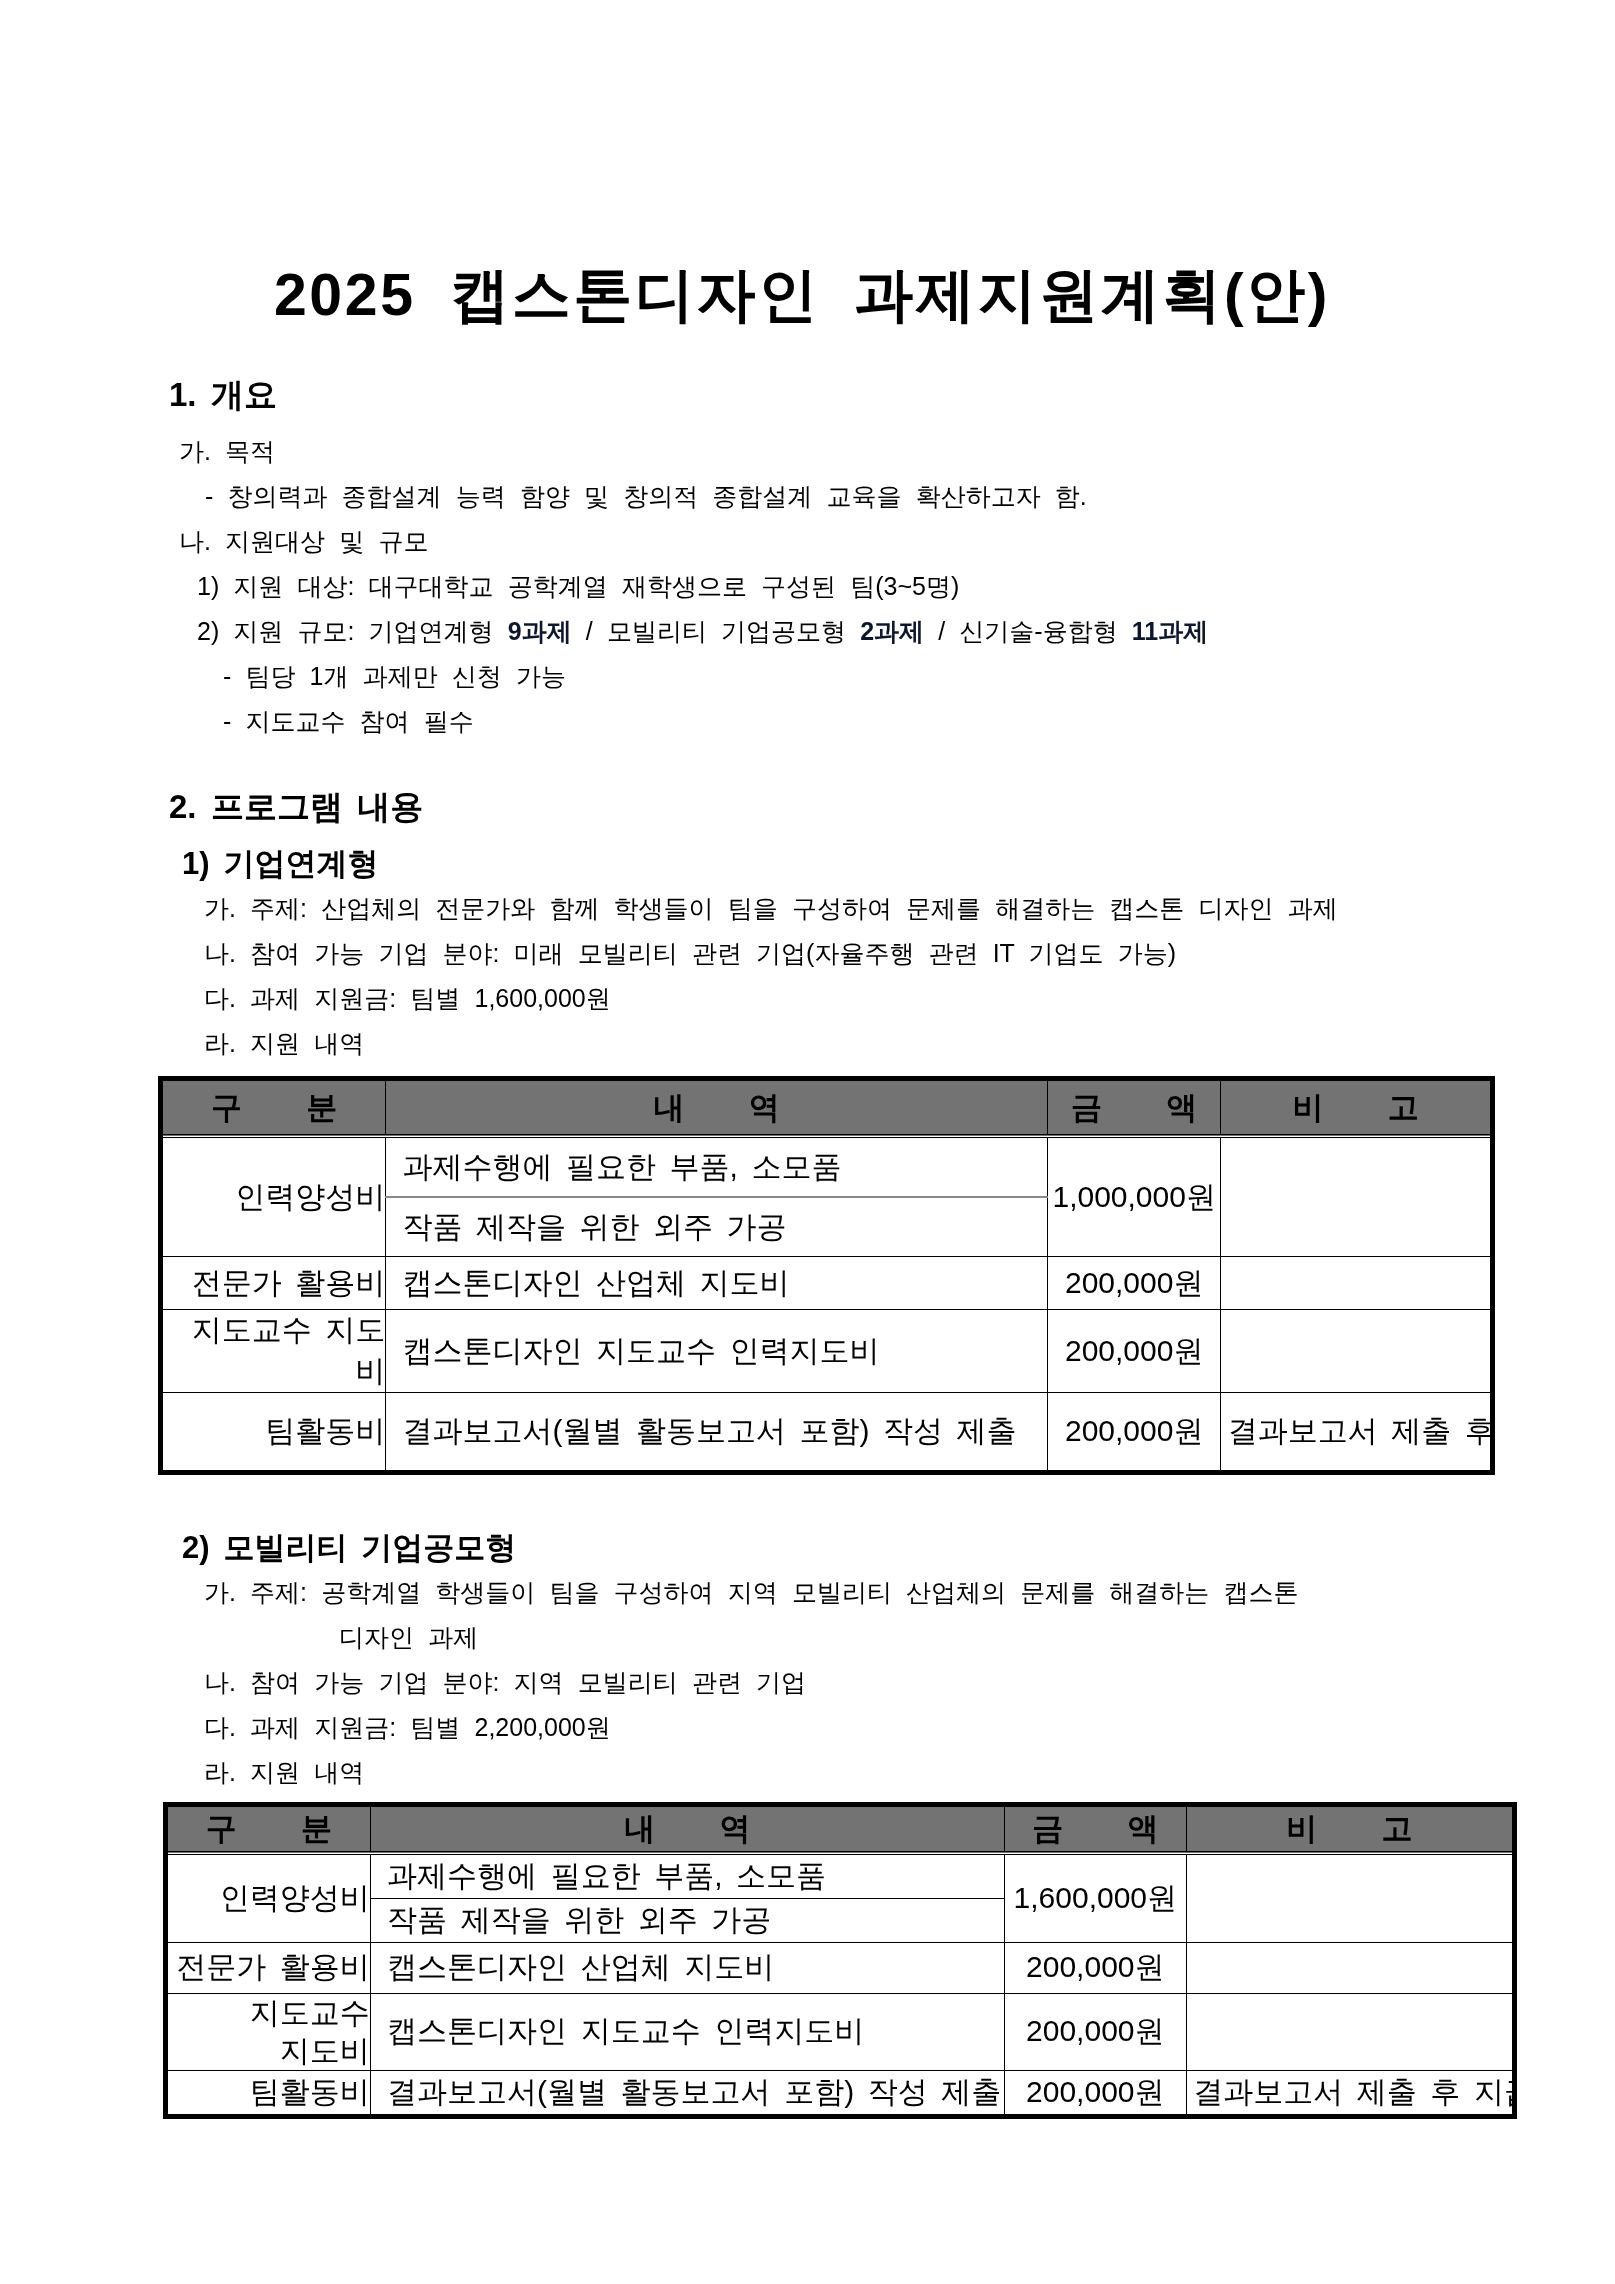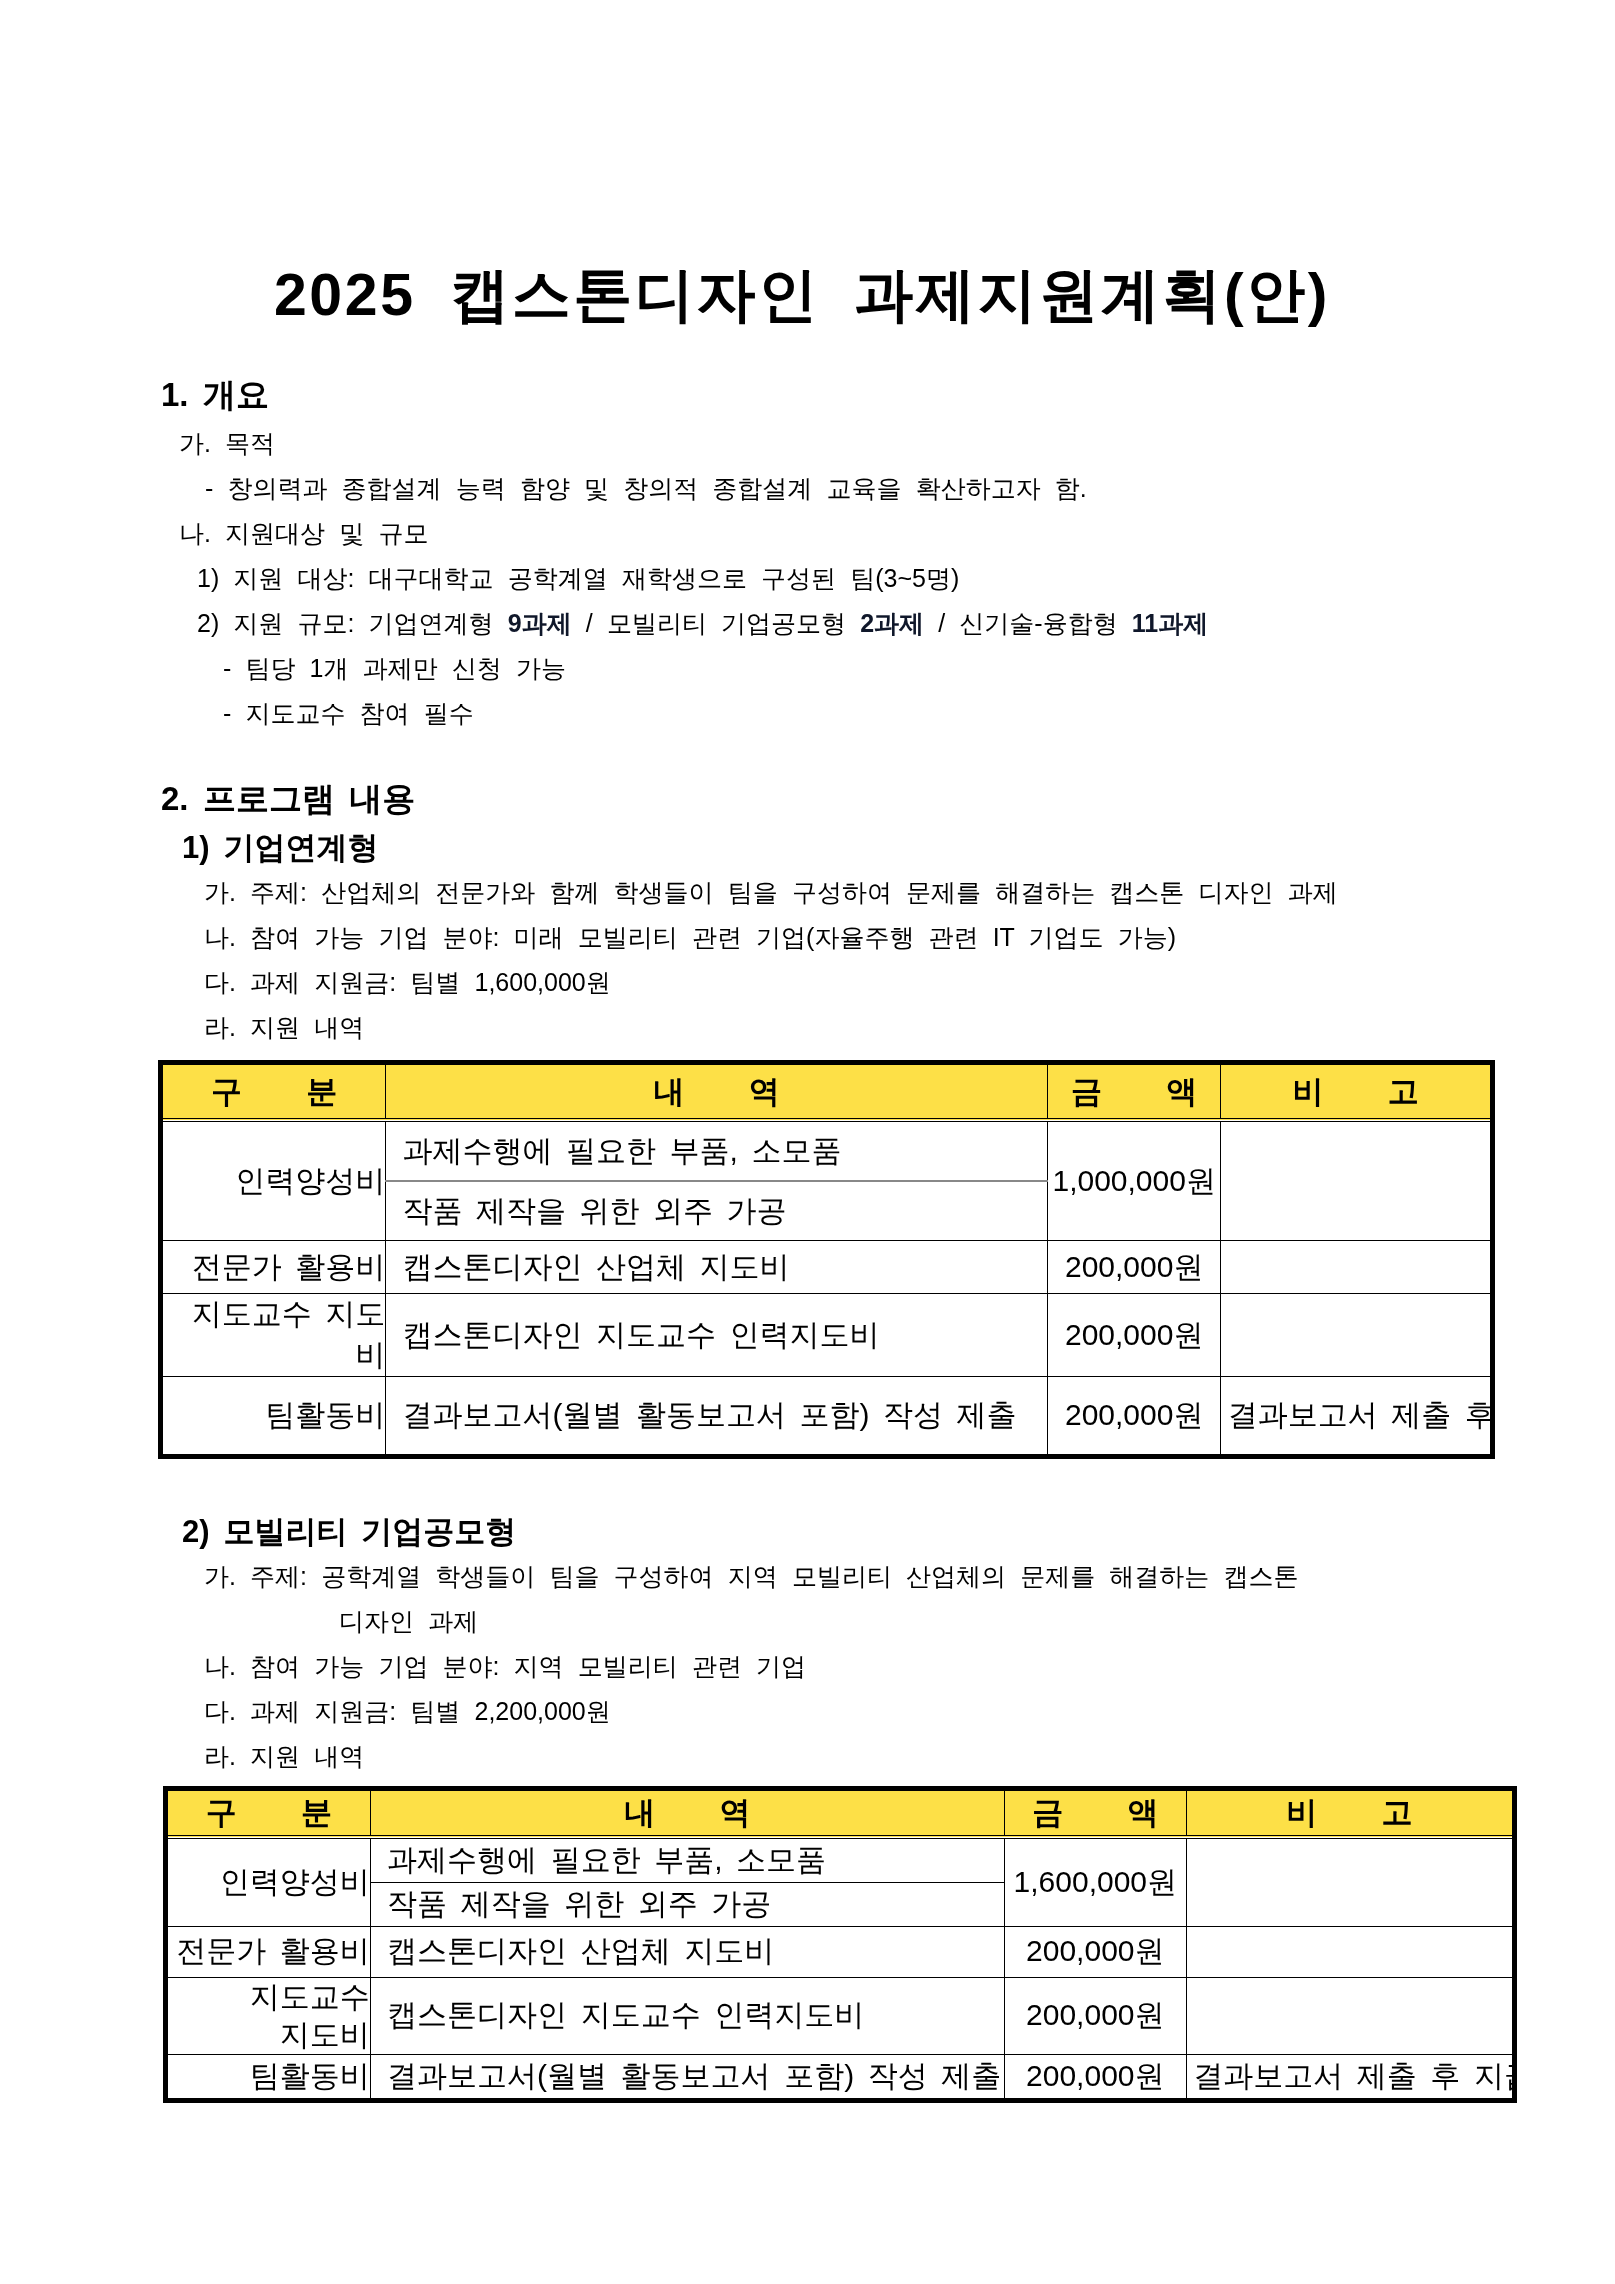--- a/index.html
+++ b/index.html
@@ -14,21 +14,21 @@
   .doc-title{
     margin:264px 0 0 0;
     text-align:center;
     font-size:59px;font-weight:bold;
     letter-spacing:2.6px;word-spacing:15.6px;
     line-height:62px;
   }
 
   .content{margin:0 117px 0 153px;}
 
-  .h-sec{font-size:33px;font-weight:bold;line-height:37px;margin:8px;word-spacing:5.2px;}
+  .h-sec{font-size:33px;font-weight:bold;line-height:37px;margin:16px;word-spacing:5.2px;}
   #sec1-h{margin-top:50px;}
   #sec2-h{margin-top:44px;}
   .h-sub{font-size:31px;font-weight:bold;line-height:45px;margin:0;padding-left:29px;word-spacing:5.2px;}
 
   .line{font-size:25px;line-height:45px;margin:0;word-spacing:7.2px;white-space:nowrap;}
   .ind-a{padding-left:26px;}
   .ind-dash{padding-left:52px;}
   .ind-num{padding-left:44px;}
   .ind-dash2{padding-left:70px;}
   .ind-item{padding-left:51px;}
@@ -37,21 +37,21 @@
   .red{color:#0f172a;font-weight:bold;}
 
   table{
     border-collapse:collapse;table-layout:fixed;
     border:5.9px solid #000000;
   }
   #table1{width:1332px;margin-top:10.4px;margin-left:5.2px;}
   #table2{width:1349px;margin-top:6.5px;margin-left:9.8px;}
   th,td{border:1.3px solid #000000;font-weight:normal;}
   th{
-    background:#fde047;
+    background:#737373;
     font-weight:bold;font-size:31px;
     text-align:center;vertical-align:middle;
     white-space:pre;word-spacing:23.5px;
     border-bottom:4.6px double #000000;
   }
   td{font-size:30px;vertical-align:middle;word-spacing:5.2px;}
   .c-gubun{text-align:right;padding:0;}
   .c-naeyeok{text-align:left;padding-left:16.3px;white-space:nowrap;overflow:hidden;}
   .c-amount{text-align:center;padding:0;white-space:nowrap;}
   .c-bigo{text-align:left;padding-left:6.5px;white-space:nowrap;overflow:hidden;}

